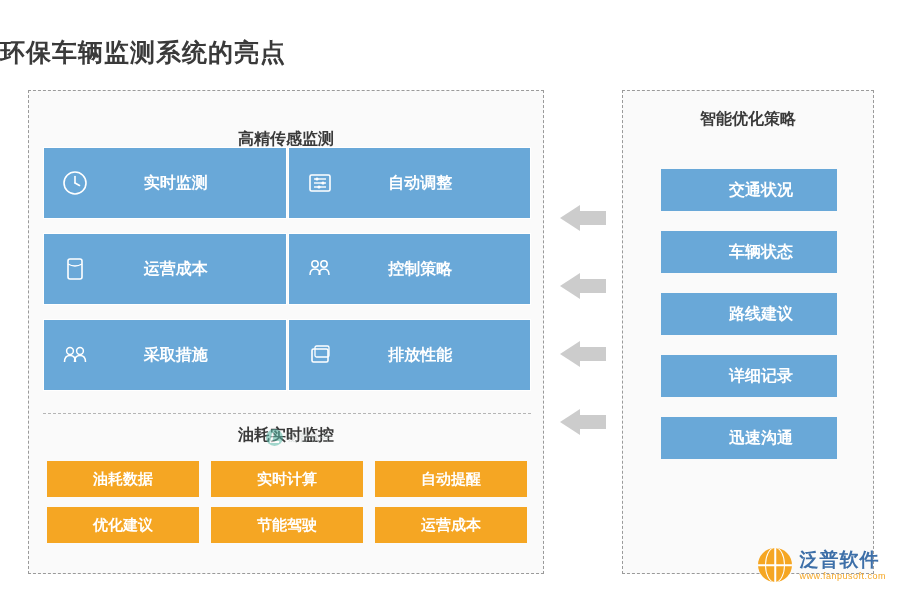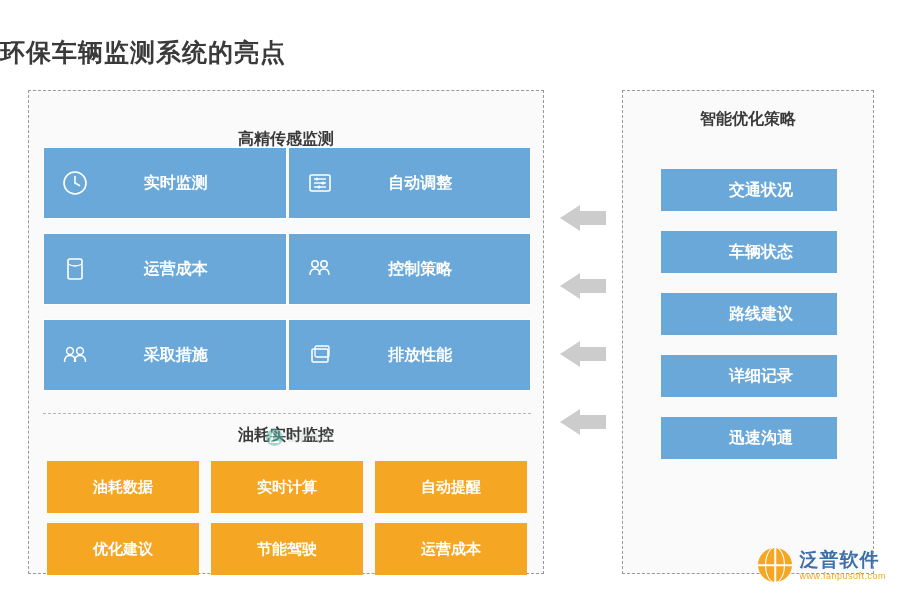--- a/index.html
+++ b/index.html
@@ -116,21 +116,21 @@
   .fuel-grid {
     position: absolute;
     top: 370px;
     left: 18px;
     width: 480px;
     display: grid;
     grid-template-columns: repeat(3, 1fr);
     gap: 10px 12px;
   }
   .orange-card {
-    height: 52px;
+    height: 36px;
     background: #f5a623;
     display: flex;
     align-items: center;
     justify-content: center;
     color: #ffffff;
     font-size: 15px;
     font-weight: bold;
   }
 
   

